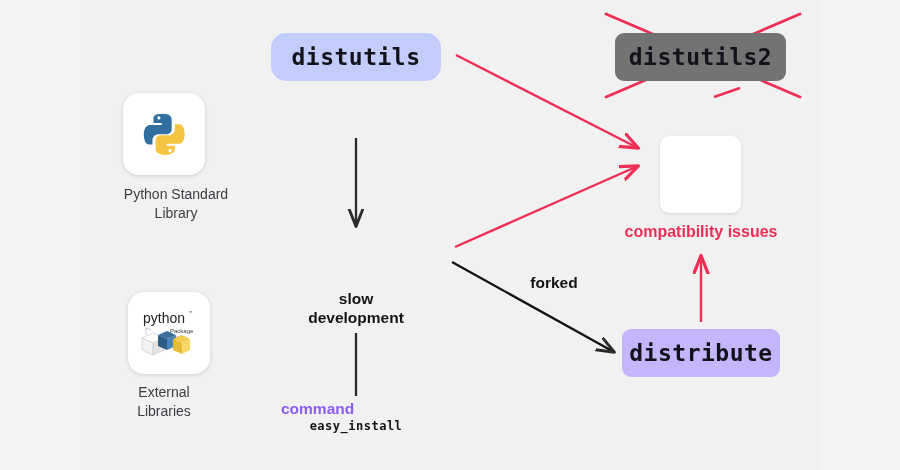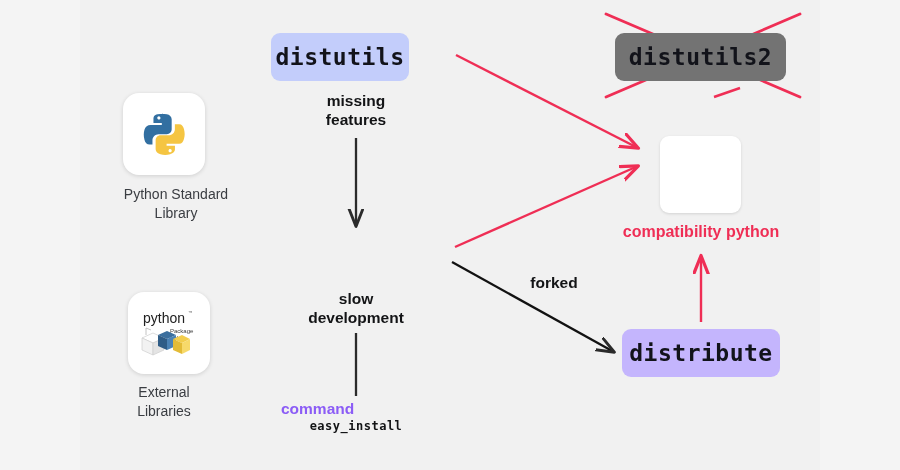--- a/index.html
+++ b/index.html
@@ -37,21 +37,21 @@
     align-items: center;
     justify-content: center;
     font-family: "DejaVu Sans Mono", "Liberation Mono", monospace;
     font-weight: bold;
     font-size: 23px;
     color: #12131a;
     letter-spacing: 0.5px;
     box-sizing: border-box;
   }
 
-  #node-distutils   { left: 271px; top: 33px;  width: 138px; height: 48px; background: #c3cdfb; }
+  #node-distutils   { left: 271px; top: 33px;  width: 170px; height: 48px; background: #c3cdfb; border-radius: 15px; }
   #node-distutils2  { left: 615px; top: 33px;  width: 171px; height: 48px; background: #737373; }
   #node-setuptools  { left: 271px; top: 231px; width: 170px; height: 48px; background: #8eeac8; }
   #node-distribute  { left: 622px; top: 329px; width: 158px; height: 48px; background: #c4b5fd; }
 
   #node-blank {
     position: absolute;
     left: 660px; top: 136px;
     width: 81px; height: 77px;
     background: #ffffff;
     border-radius: 9px;
@@ -165,34 +165,32 @@
 
   <div class="node" id="node-distutils">distutils</div>
 
   <div class="node" id="node-distutils2">distutils2</div>
 
 
   <div class="node" id="node-distribute">distribute</div>
 
   <div id="node-blank"></div>
 
-  <div class="edge-label" id="label-missing-features">missing
-features</div>
 
 
   <div class="edge-label" id="label-forked">forked</div>
 
   <div class="edge-label" id="label-slow-development">slow
 development</div>
 
   <div id="label-command">command</div>
 
   <div id="label-easy-install">easy_install</div>
 
-  <div id="label-compat">compatibility python</div>
+  <div id="label-compat">compatibility issues</div>
 
   <div class="icon-tile" id="tile-python">
     <svg width="50" height="50" viewBox="0 0 110 110" xmlns="http://www.w3.org/2000/svg">
       <path fill="#326fa1" d="M53.6 10.5c-4.9 0-9.2.4-12.7 1.2-7.7 1.6-9.1 5-9.1 11.1v8.1h18.4v4.1H25.3c-6.2 0-11.6 3.7-13.3 10.8-2 8.1-2 13.2 0 21.7 1.5 6.3 5.1 10.8 11.3 10.8h6.3v-9.7c0-7 6.1-13.2 13.3-13.2h18.4c5.9 0 10.6-4.9 10.6-10.8V22.8c0-5.8-4.9-10.1-10.6-11.1-3.6-.7-7.4-1.2-11.3-1.2zm-9.9 5.6c1.9 0 3.5 1.6 3.5 3.6s-1.6 3.5-3.5 3.5-3.5-1.6-3.5-3.5 1.6-3.6 3.5-3.6z"></path>
       <path fill="#f5c542" d="M78.9 35v9.4c0 7.3-6.2 13.4-13.3 13.4H47.2c-5.8 0-10.6 5-10.6 10.8v20.2c0 5.8 5 9.2 10.6 10.8 6.7 2 13.2 2.3 21.3 0 5.3-1.5 10.6-4.6 10.6-10.8v-8.1H60.7v-4h27.6c6.2 0 8.5-4.3 10.6-10.8 2.2-6.7 2.1-13.1 0-21.7-1.5-6.2-4.4-10.8-10.6-10.8h-9.4zM68.5 88.1c1.9 0 3.5 1.6 3.5 3.5s-1.6 3.6-3.5 3.6-3.5-1.6-3.5-3.6 1.6-3.5 3.5-3.5z"></path>
     </svg>
   </div>
   <div class="icon-caption" id="caption-python">Python Standard
 Library</div>
 

